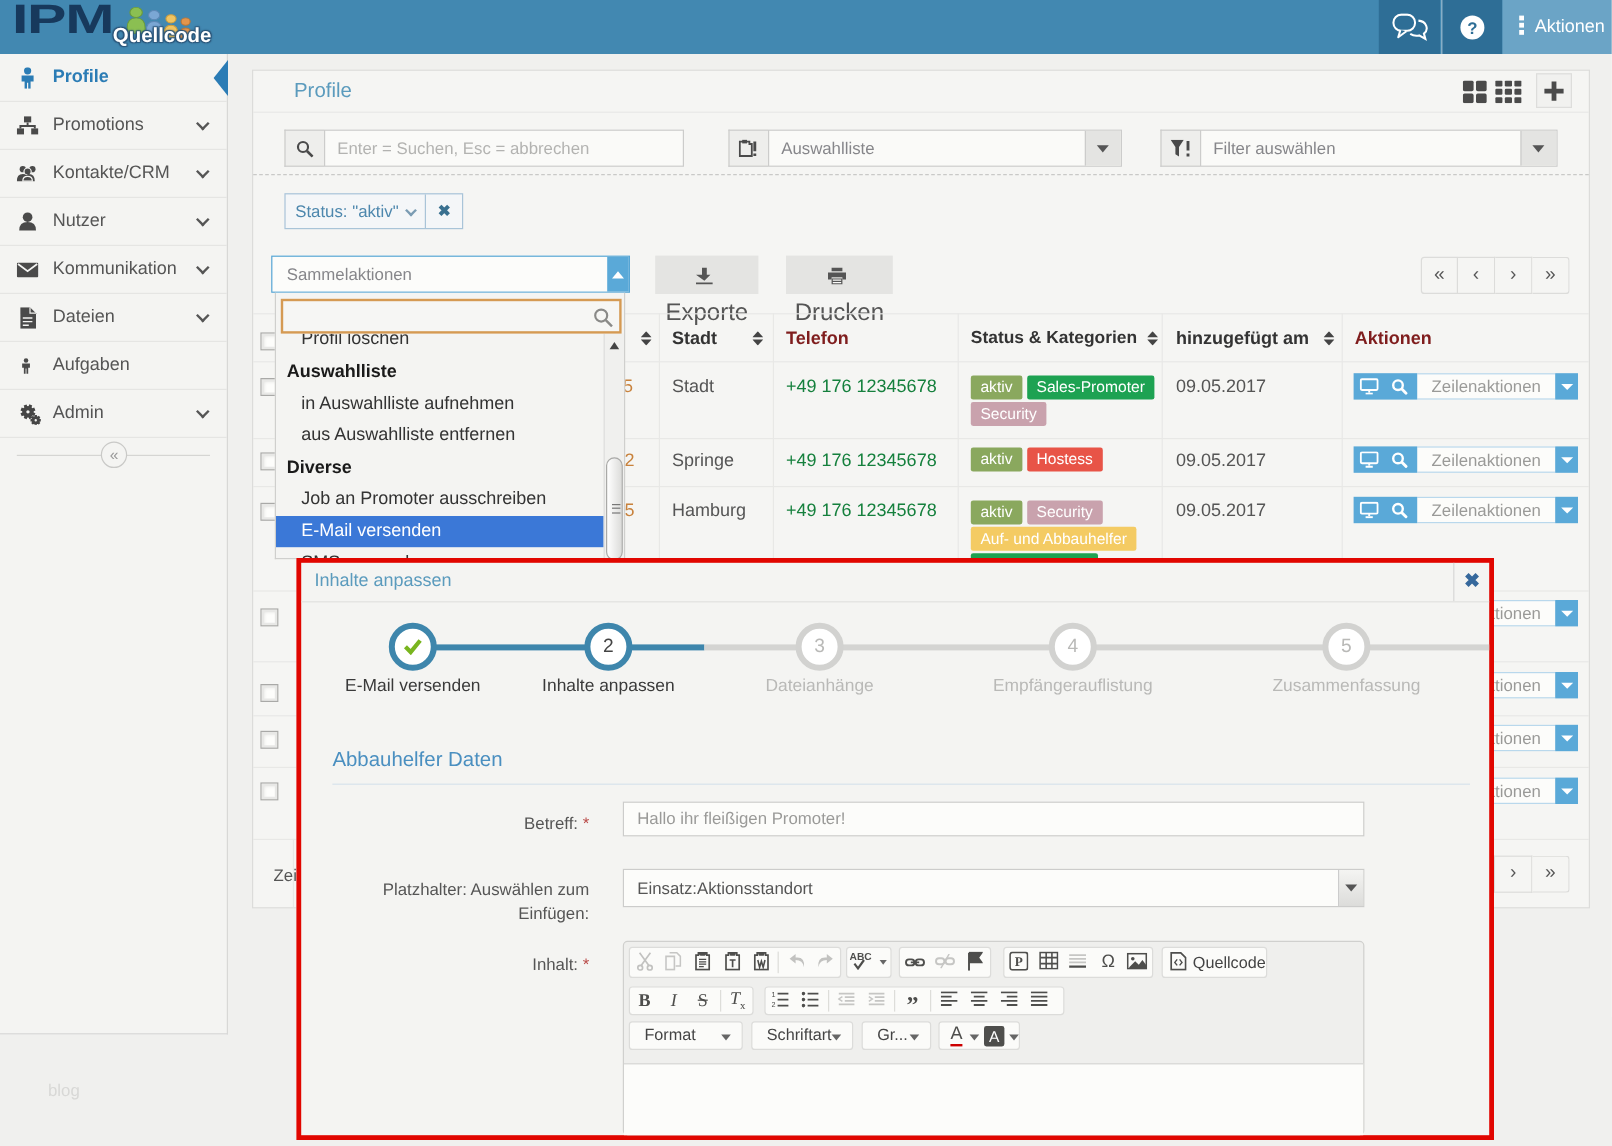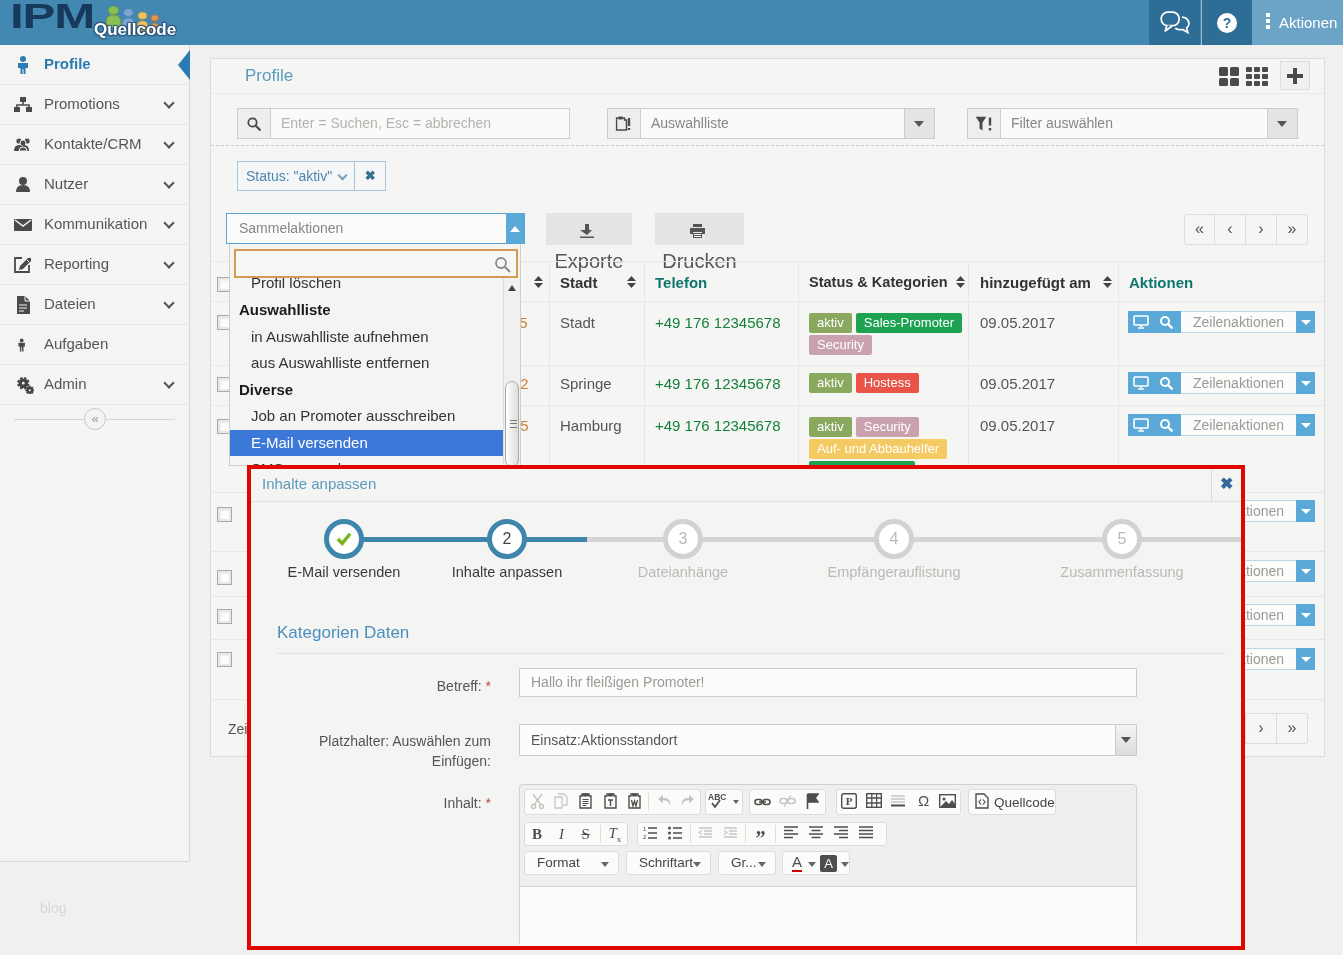--- a/index.html
+++ b/index.html
@@ -58,21 +58,21 @@
 .graybtn svg { vertical-align:-2px; margin-right:5px; }
 .pager { position:absolute; display:flex; }
 .pager a { display:block; width:31px; height:31px; background:#f5f5f3; border:1px solid #dcdcda; border-left:none; color:#555; text-align:center; line-height:28px; font-size:16px; }
 .pager a:first-child { border-left:1px solid #dcdcda; border-radius:3px 0 0 3px; }
 .pager a:last-child { border-radius:0 3px 3px 0; }
 
 
 .vline { position:absolute; width:1px; background:#e8e8e6; }
 .hline { position:absolute; height:1px; background:#e8e8e6; left:211px; width:1113px; }
 .th { position:absolute; font-weight:bold; color:#333; font-size:15px; }
-.th.blue { color:#0f766e; }
+.th.blue { color:#7f1d1d; }
 .sorticon { position:absolute; }
 .cbx { position:absolute; width:15px; height:15px; border:1px solid #a9a9a7; background:#fdfdfb; box-shadow:inset 0 0 0 2px #e8e8e6, inset 2px 2px 3px rgba(0,0,0,0.12); }
 .cell { position:absolute; font-size:15px; color:#555; }
 .tel { color:#15803d; }
 .plz { color:#c8823c; }
 .badge { display:inline-block; color:#fff; font-size:13px; height:20px; line-height:20px; padding:0 8px; border-radius:2px; margin-right:4px; vertical-align:top; }
 .b-aktiv { background:#8aa85e; }
 .b-green { background:#1da252; }
 .b-rose { background:#c9a2ad; }
 .b-red { background:#e85447; }
@@ -206,29 +206,20 @@
       </svg>
     <span class="lbl">Nutzer</span>
       <span class="chev"></span>
   </div>
   <div class="sbitem">
     <svg class="ic" viewBox="0 0 18 18">
         <rect x="0" y="3" width="18" height="12" rx="1" fill="#4a4a4a"></rect>
         <path d="M1 4 L9 10 L17 4" stroke="#f4f4f2" stroke-width="1.5" fill="none"></path>
       </svg>
     <span class="lbl">Kommunikation</span>
-      <span class="chev"></span>
-  </div>
-  <div class="sbitem">
-    <svg class="ic" viewBox="0 0 18 18">
-        <path d="M14 2 h3 v3 l-8 8 -4 1 1 -4 Z" fill="#4a4a4a"></path>
-        <path d="M13 4 l2 2" stroke="#f4f4f2" stroke-width="1"></path>
-        <path d="M15 9 v7 h-14 v-14 h7" stroke="#4a4a4a" stroke-width="1.8" fill="none"></path>
-      </svg>
-    <span class="lbl">Reporting</span>
       <span class="chev"></span>
   </div>
   <div class="sbitem">
     <svg class="ic" viewBox="0 0 18 18">
         <path d="M3 0 h8 l5 5 v13 h-13 Z" fill="#4a4a4a"></path>
         <path d="M11 0 v5 h5" fill="none" stroke="#f4f4f2" stroke-width="1"></path>
         <path d="M5 9 h8 M5 12 h8 M5 15 h5" stroke="#f4f4f2" stroke-width="1.2"></path>
       </svg>
     <span class="lbl">Dateien</span>
     <span class="chev"></span>
@@ -544,21 +535,21 @@
 <div class="wcirc wc-blue" style="left:487px;">2</div>
 <div class="wcirc wc-gray" style="left:663px;">3</div>
 <div class="wcirc wc-gray" style="left:874px;">4</div>
 <div class="wcirc wc-gray" style="left:1102px;">5</div>
 <div class="wlabel" style="left:264px; width:160px;">E-Mail versenden</div>
 <div class="wlabel" style="left:427px; width:160px;">Inhalte anpassen</div>
 <div class="wlabel gray" style="left:603px; width:160px;">Dateianhänge</div>
 <div class="wlabel gray" style="left:794px; width:200px;">Empfängerauflistung</div>
 <div class="wlabel gray" style="left:1022px; width:200px;">Zusammenfassung</div>
 
-<div id="agd">Kategorien Daten</div>
+<div id="agd">Abbauhelfer Daten</div>
 <div class="flabel" style="left:276px; top:676px;">Betreff: <span class="req">*</span></div>
 <div id="betreff">Hallo ihr fleißigen Promoter!</div>
 <div class="flabel" style="left:276px; top:731px;">Platzhalter: Auswählen zum<br>Einfügen:</div>
 <div id="ph-select">Einsatz:Aktionsstandort<div class="arrow">
       <i></i>
     </div></div>
 <div class="flabel" style="left:276px; top:793px;">Inhalt: <span class="req">*</span></div>
 
 <div id="editor">
   <div id="ed-content"></div>

